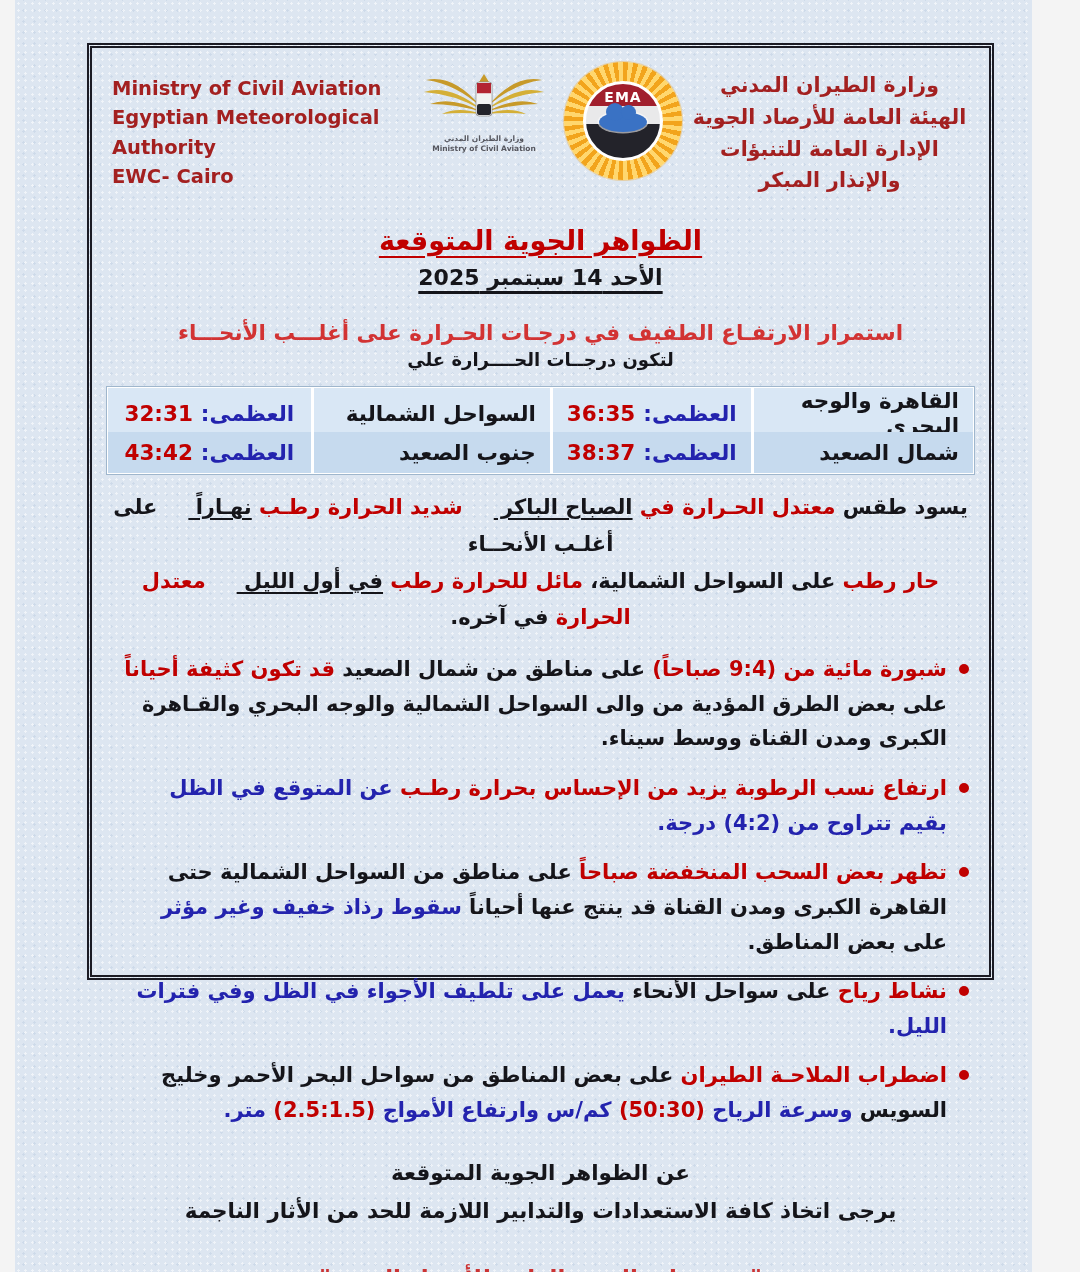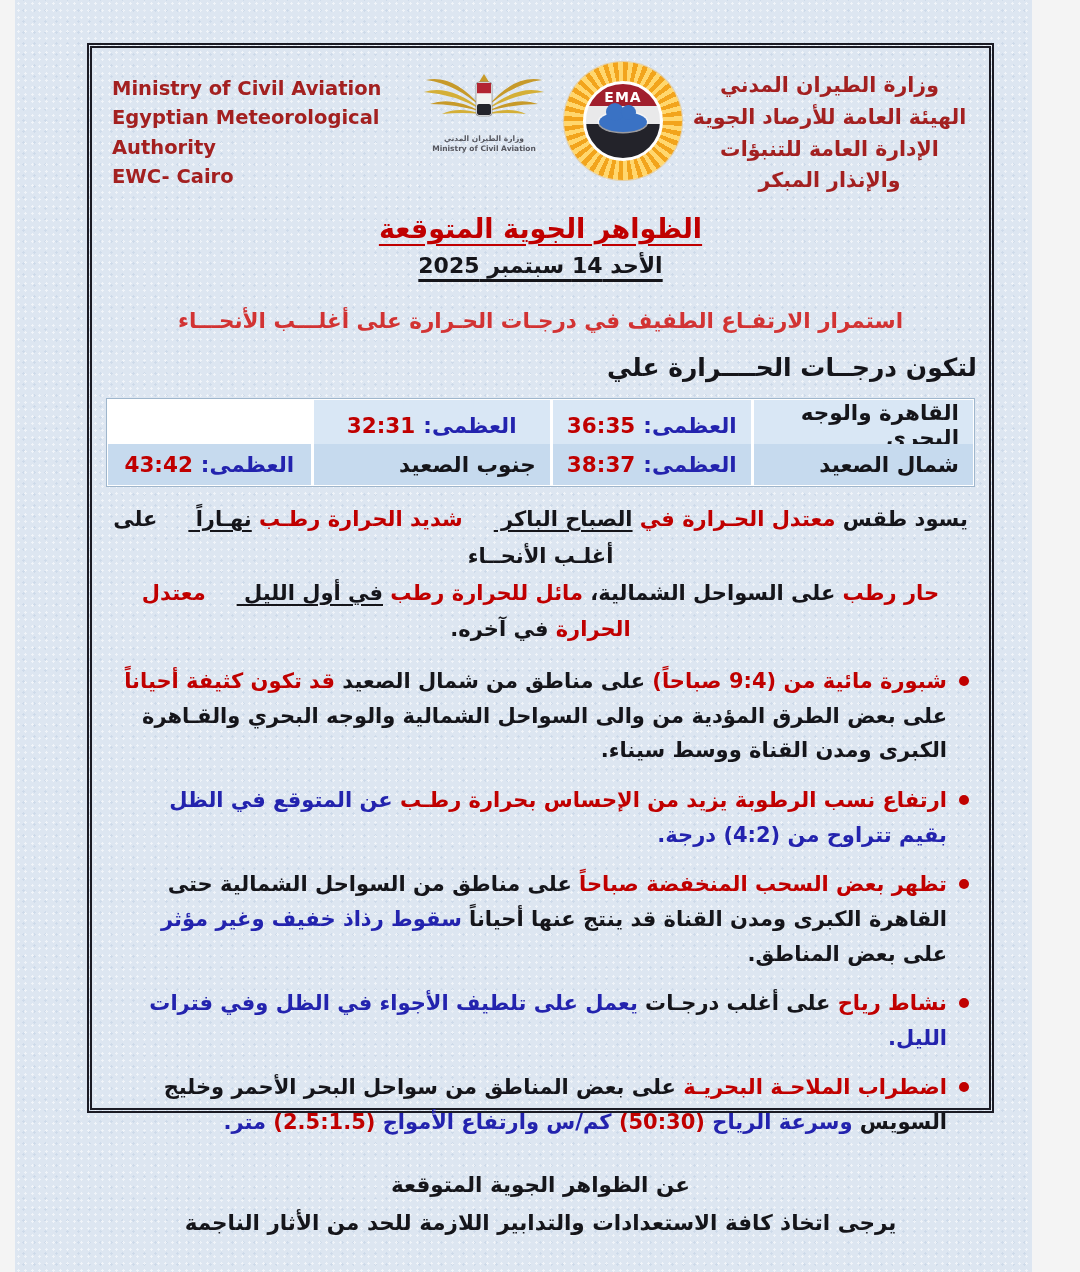--- a/index.html
+++ b/index.html
@@ -3,21 +3,21 @@
 <meta charset="utf-8">
 <style>
   html,body{margin:0;padding:0;width:1080px;height:1272px;background:#f4f4f4;overflow:hidden;
             font-family:"DejaVu Sans",sans-serif;}
   *{box-sizing:border-box;}
   .paper{position:absolute;left:15px;top:0;width:1017px;height:1272px;
          background-color:#dde6f1;
          background-image:radial-gradient(rgba(255,255,255,.55) 1px,transparent 1.4px),
                           radial-gradient(rgba(168,188,214,.28) 1px,transparent 1.4px);
          background-size:7px 7px,11px 11px;background-position:0 0,3px 5px;}
-  .frame{position:absolute;left:72px;top:43px;width:907px;height:1070px;
+  .frame{position:absolute;left:72px;top:43px;width:907px;height:937px;
          border:5px double #1b1b24;padding:10px 12px 0 12px;}
   
   .hdr{display:flex;align-items:flex-start;padding:10px 6px 0 8px;}
   .hdr-en{width:300px;color:#a32020;font-weight:bold;font-size:19.5px;line-height:1.5;
           text-align:left;padding-top:6px;}
   .hdr-ar{flex:1;color:#a32020;font-weight:bold;font-size:20.5px;line-height:1.55;
           text-align:center;direction:rtl;padding-top:2px;}
   .logos{display:flex;align-items:flex-start;gap:14px;padding:0 6px;}
   .wings-wrap{width:132px;text-align:center;padding-top:4px;}
   .wings-cap{font-size:7.5px;color:#55565e;line-height:1.3;font-weight:bold;}
@@ -32,26 +32,26 @@
            font-size:14px;font-weight:bold;letter-spacing:1px;}
   .ema-cloud{position:absolute;left:13px;top:28px;width:48px;height:20px;background:#3a72c4;
              border-radius:50%;box-shadow:0 0 0 1.5px rgba(255,255,255,.55);}
   .ema-cloud::before{content:"";position:absolute;left:7px;top:-9px;width:18px;height:18px;
              background:#3a72c4;border-radius:50%;}
   .ema-cloud::after{content:"";position:absolute;left:22px;top:-7px;width:15px;height:15px;
              background:#3a72c4;border-radius:50%;}
   
   .c-red{color:#c00000;} .c-blue{color:#2323ae;} .c-black{color:#15151a;}
   .u{text-decoration:underline;text-underline-offset:4px;text-decoration-thickness:2px;margin-left:31px;}
-  .title{margin-top:16px;text-align:center;font-size:27px;font-weight:bold;color:#c00000;
+  .title{margin-top:28px;text-align:center;font-size:27px;font-weight:bold;color:#c00000;
          text-decoration:underline;text-underline-offset:6px;text-decoration-thickness:2px;direction:rtl;}
   .date-line{margin-top:9px;text-align:center;font-size:22px;font-weight:bold;color:#15151a;
          text-decoration:underline;text-underline-offset:6px;text-decoration-thickness:2.5px;direction:rtl;}
   .sub-red{margin-top:30px;text-align:center;font-size:21.5px;font-weight:bold;color:#d23333;direction:rtl;}
-  .sub-black{margin-top:20px;font-size:25px;font-weight:bold;color:#15151a;direction:rtl;}
+  .sub-black{margin-top:4px;text-align:center;font-size:18px;font-weight:bold;color:#15151a;direction:rtl;}
   
   .temp-table{direction:rtl;margin:16px 2px 0 2px;background:#ffffff;border:1px solid #9fb6cc;
               display:grid;grid-template-rows:41px 41px;gap:3px;padding:1px;}
   .t-row{display:grid;grid-template-columns:26fr 22fr 28fr 24fr;gap:3px;}
   .t-row.r1 .t-cell{background:#d9e7f5;}
   .t-row.r2 .t-cell{background:#c6daee;}
   .t-cell{display:flex;align-items:center;font-weight:bold;font-size:21.5px;padding:0 14px;}
   .t-cell.region{color:#15151a;justify-content:flex-start;}
   .t-cell.max{justify-content:center;gap:8px;}
   .t-label{color:#2323ae;} .t-value{color:#c00000;}
@@ -127,20 +127,21 @@
     <div class="sub-red">استمرار الارتفـاع الطفيف في درجـات الحـرارة على أغلـــب الأنحـــاء</div>
     <div class="sub-black">لتكون درجــات الحــــرارة علي</div>
 
     <div class="temp-table">
       <div class="t-row r1">
         <div class="t-cell region">القاهرة والوجه البحري</div>
         <div class="t-cell max">
           <span class="t-label">العظمى:</span>
           <span class="t-value">36:35</span>
         </div>
+        <div class="t-cell region">السواحل الشمالية</div>
         <div class="t-cell max">
           <span class="t-label">العظمى:</span>
           <span class="t-value">32:31</span>
         </div>
       </div>
       <div class="t-row r2">
         <div class="t-cell region">شمال الصعيد</div>
         <div class="t-cell max">
           <span class="t-label">العظمى:</span>
           <span class="t-value">38:37</span>
@@ -163,25 +164,25 @@
       <li>
         <span class="bullet-dot"></span>
         <span><span class="c-red">ارتفاع نسب الرطوبة يزيد من الإحساس بحرارة رطـب </span><span class="c-blue">عن المتوقع في الظل بقيم تتراوح من (4:2) درجة.</span></span>
       </li>
       <li>
         <span class="bullet-dot"></span>
         <span><span class="c-red">تظهر بعض السحب المنخفضة صباحاً </span><span class="c-black">على مناطق من السواحل الشمالية حتى القاهرة الكبرى ومدن القناة قد ينتج عنها أحياناً </span><span class="c-blue">سقوط رذاذ خفيف وغير مؤثر </span><span class="c-black">على بعض المناطق.</span></span>
       </li>
       <li>
         <span class="bullet-dot"></span>
-        <span><span class="c-red">نشاط رياح </span><span class="c-black">على أغلب درجـات </span><span class="c-blue">يعمل على تلطيف الأجواء في الظل وفي فترات الليل.</span></span>
+        <span><span class="c-red">نشاط رياح </span><span class="c-black">على سواحل الأنحاء </span><span class="c-blue">يعمل على تلطيف الأجواء في الظل وفي فترات الليل.</span></span>
       </li>
       <li>
         <span class="bullet-dot"></span>
-        <span><span class="c-red">اضطراب الملاحـة البحريـة </span><span class="c-black">على بعض المناطق من سواحل البحر الأحمر وخليج السويس </span><span class="c-blue">وسرعة الرياح </span><span class="c-red">(50:30) </span><span class="c-blue">كم/س وارتفاع الأمواج </span><span class="c-red">(2.5:1.5) </span><span class="c-blue">متر.</span></span>
+        <span><span class="c-red">اضطراب الملاحـة الطيران </span><span class="c-black">على بعض المناطق من سواحل البحر الأحمر وخليج السويس </span><span class="c-blue">وسرعة الرياح </span><span class="c-red">(50:30) </span><span class="c-blue">كم/س وارتفاع الأمواج </span><span class="c-red">(2.5:1.5) </span><span class="c-blue">متر.</span></span>
       </li>
     </ul>
 
     <div class="closing">
       <div>عن الظواهر الجوية المتوقعة</div>
       <div>يرجى اتخاذ كافة الاستعدادات والتدابير اللازمة للحد من الأثار الناجمة</div>
     </div>
     <div class="signature">"مع تحيات الهيئة العامة للأرصاد الجوية"</div>
 
   </div>

